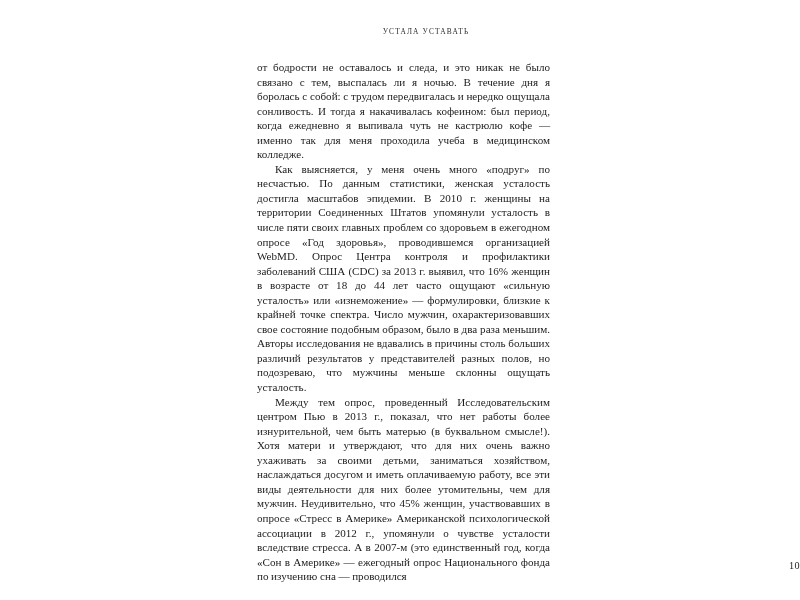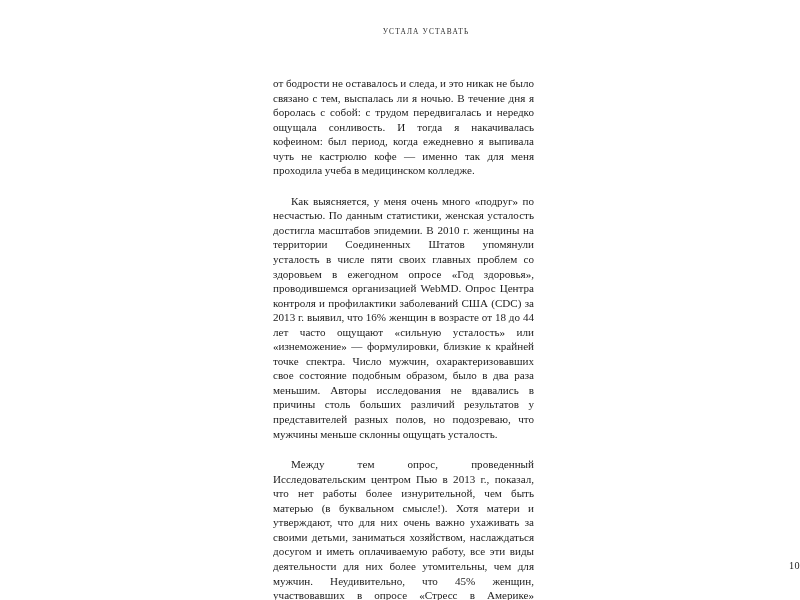--- a/index.html
+++ b/index.html
@@ -38,21 +38,21 @@
 
   
   .text-block {
     position: absolute;
     left: 257px;
     top: 60px;
     width: 293px;
   }
 
   .para {
-    margin: 16px;
+    margin: 0;
     font-size: 11.1px;
     line-height: 14.55px;
     text-align: justify;
     text-align-last: left;
     color: #1c1c1c;
     word-spacing: -0.15px;
   }
 
   .para + .para {
     text-indent: 18px;

